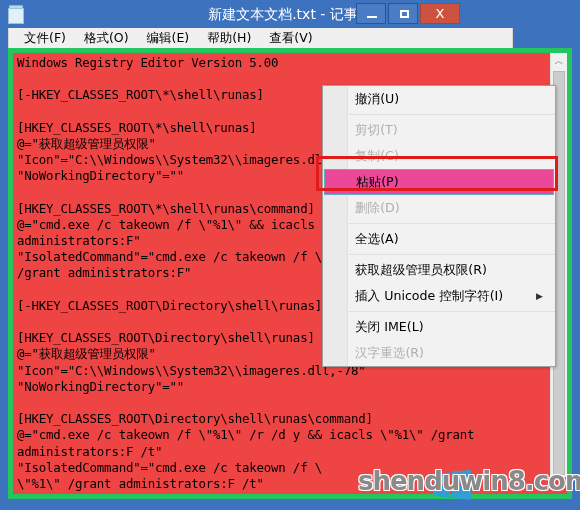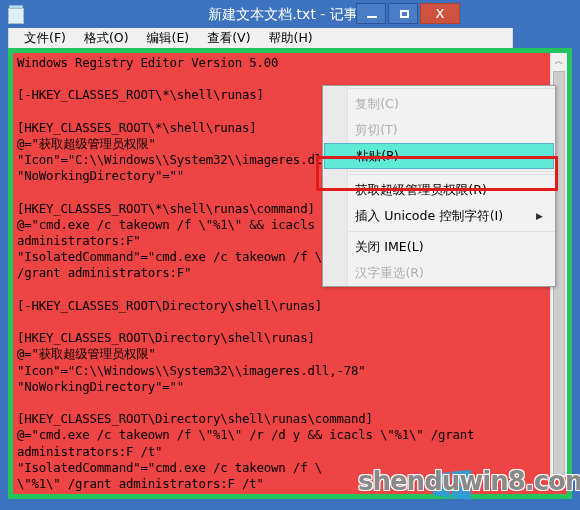--- a/index.html
+++ b/index.html
@@ -222,21 +222,21 @@
     padding-left: 32px;
     padding-right: 10px;
     font-size: 12.6px;
     color: #000000;
     white-space: nowrap;
     cursor: default;
     z-index: 2;
   }
   .ctx-item.disabled { color: #b0b0b0; }
   .ctx-item.highlight {
-    background: #5eead4;
+    background: #ec4899;
     border: 1px solid #5cafc6;
     box-sizing: border-box;
     line-height: 24px;
     margin: 0 1px;
     padding-left: 31px;
   }
   .ctx-sep {
     height: 1px;
     background: #e0e0e0;
     margin: 2px 0 2px 26px;
@@ -316,40 +316,43 @@
         <div class="winbtn close">
           <div class="glyph">X</div>
         </div>
       </div>
     </div>
 
     <div class="menubar">
       <div class="mi">文件(F)</div>
       <div class="mi">格式(O)</div>
       <div class="mi">编辑(E)</div>
+      <div class="mi">帮助(H)</div>
       <div class="mi">查看(V)</div>
-      <div class="mi">帮助(H)</div>
     </div>
 
     <div class="textarea-wrap">
       <div class="textcontent" id="editor-lines"><div class="ln">Windows Registry Editor Version 5.00</div><div class="ln"></div><div class="ln">[-HKEY_CLASSES_ROOT\*\shell\runas]</div><div class="ln"></div><div class="ln">[HKEY_CLASSES_ROOT\*\shell\runas]</div><div class="ln">@="获取超级管理员权限"</div><div class="ln">"Icon"="C:\\Windows\\System32\\imageres.dll,-78"</div><div class="ln">"NoWorkingDirectory"=""</div><div class="ln"></div><div class="ln">[HKEY_CLASSES_ROOT\*\shell\runas\command]</div><div class="ln">@="cmd.exe /c takeown /f \"%1\" &amp;&amp; icacls \"%1\" /grant</div><div class="ln">administrators:F"</div><div class="ln">"IsolatedCommand"="cmd.exe /c takeown /f \"%1\" &amp;&amp; icacls \"%1\"</div><div class="ln">/grant administrators:F"</div><div class="ln"></div><div class="ln">[-HKEY_CLASSES_ROOT\Directory\shell\runas]</div><div class="ln"></div><div class="ln">[HKEY_CLASSES_ROOT\Directory\shell\runas]</div><div class="ln">@="获取超级管理员权限"</div><div class="ln">"Icon"="C:\\Windows\\System32\\imageres.dll,-78"</div><div class="ln">"NoWorkingDirectory"=""</div><div class="ln"></div><div class="ln">[HKEY_CLASSES_ROOT\Directory\shell\runas\command]</div><div class="ln">@="cmd.exe /c takeown /f \"%1\" /r /d y &amp;&amp; icacls \"%1\" /grant</div><div class="ln">administrators:F /t"</div><div class="ln">"IsolatedCommand"="cmd.exe /c takeown /f \</div><div class="ln">\"%1\" /grant administrators:F /t"</div></div>
 
       <div class="vscroll">
         <div class="arrow-up">︿</div>
         <div class="thumb"></div>
       </div>
     </div>
 
     <div class="ctxmenu" id="ctxmenu">
       <div class="gutter"></div>
+    <div class="ctx-item"><span>撤消(U)</span></div>
         <div class="ctx-sep"></div>
+        <div class="ctx-item disabled"><span>剪切(T)</span></div>
         <div class="ctx-item disabled"><span>复制(C)</span></div>
-        <div class="ctx-item disabled"><span>剪切(T)</span></div>
         <div class="ctx-item highlight"><span>粘贴(P)</span></div>
+        <div class="ctx-item disabled"><span>删除(D)</span></div>
         <div class="ctx-sep"></div>
+        <div class="ctx-item"><span>全选(A)</span></div>
         <div class="ctx-sep"></div>
         <div class="ctx-item"><span>获取超级管理员权限(R)</span></div>
         <div class="ctx-item"><span>插入 Unicode 控制字符(I)</span><span class="ctx-arrow">▶</span></div>
         <div class="ctx-sep"></div>
         <div class="ctx-item"><span>关闭 IME(L)</span></div>
         <div class="ctx-item disabled"><span>汉字重选(R)</span></div>
       </div>
 
     <div class="red-box"></div>
 

